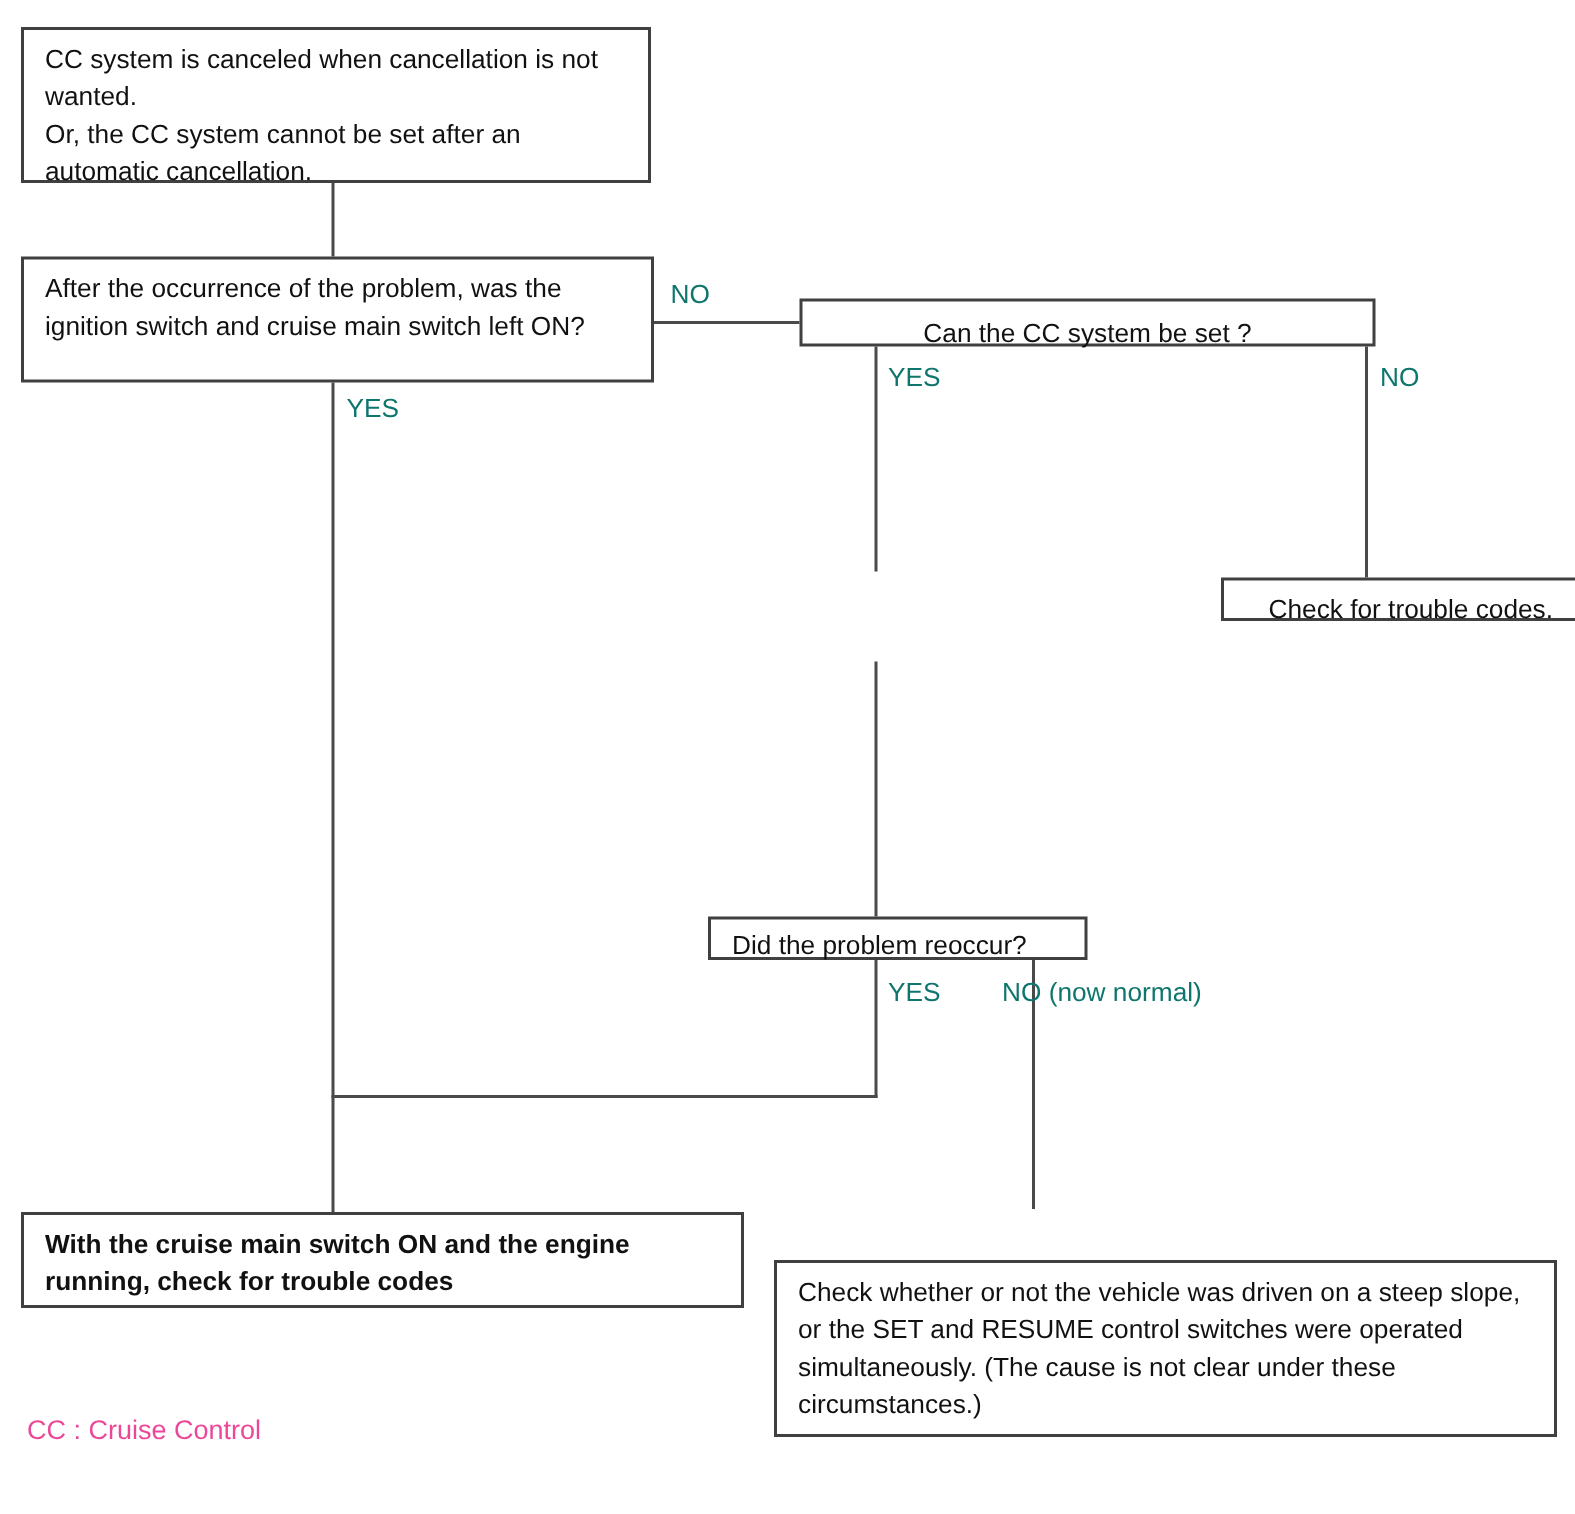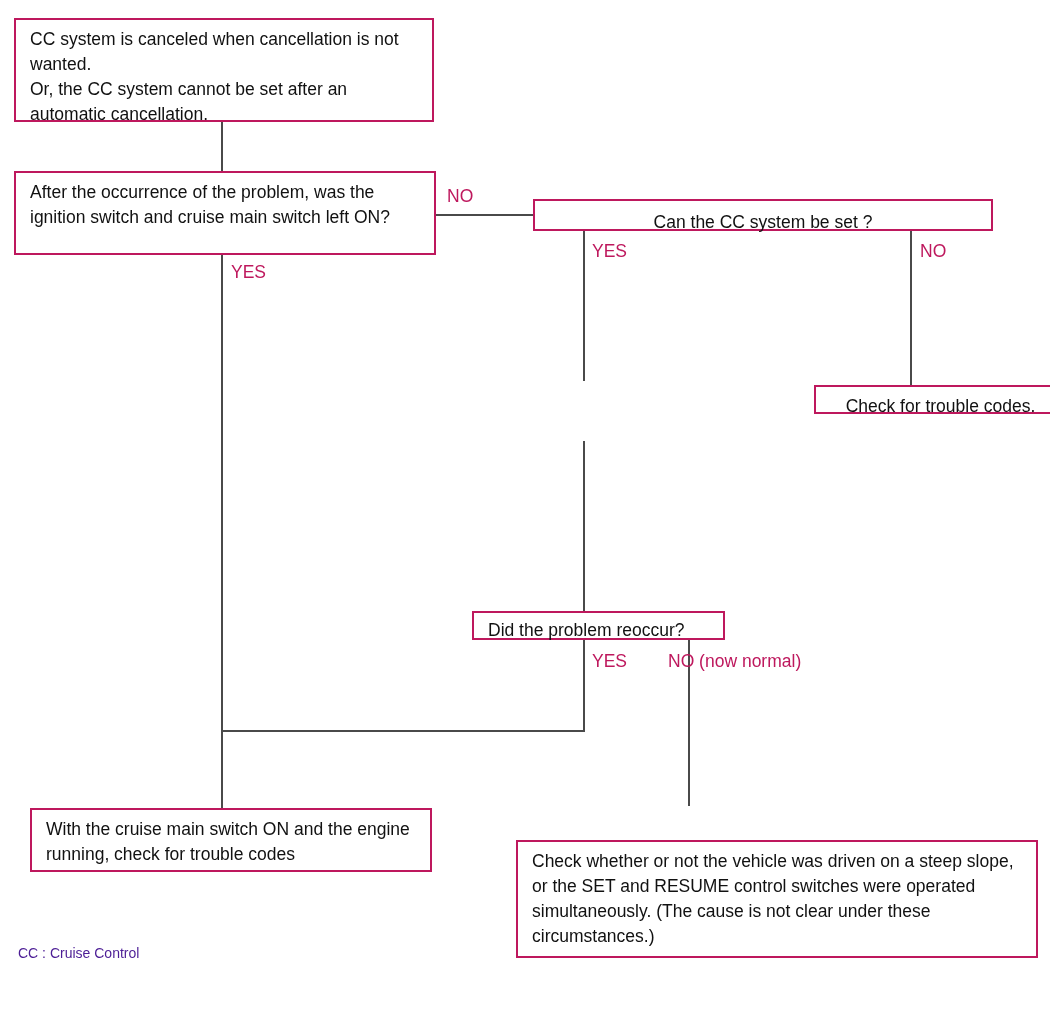--- a/index.html
+++ b/index.html
@@ -14,21 +14,21 @@
   #canvas {
     position: relative;
     width: 1050px;
     height: 1009px;
     background: #ffffff;
     overflow: hidden;
   }
   .node {
     position: absolute;
     box-sizing: border-box;
-    border: 2px solid #be185d;
+    border: 2px solid #404040;
     background: #ffffff;
     color: #111111;
     font-size: 17.5px;
     line-height: 25px;
     padding: 7px 12px 7px 14px;
     white-space: pre-line;
   }
   .node.center {
     text-align: center;
     padding-left: 12px;
@@ -36,49 +36,49 @@
   .edge {
     position: absolute;
     background: #4a4a4a;
   }
   .edge.v { width: 2px; }
   .edge.h { height: 2px; }
   .edge-label {
     position: absolute;
     font-size: 17.5px;
     line-height: 20px;
-    color: #be185d;
+    color: #0f766e;
     white-space: nowrap;
   }
   .legend {
     position: absolute;
-    font-size: 14px;
+    font-size: 18px;
     line-height: 27px;
-    color: #4c1d95;
+    color: #ec4899;
     white-space: nowrap;
   }
 </style>
 </head>
 <body>
 
 <div id="canvas">
 
   <div class="node" style="left:14px; top:18px; width:420px; height:104px;">CC system is canceled when cancellation is not wanted.
 Or, the CC system cannot be set after an automatic cancellation.</div>
 
   <div class="node" style="left:14px; top:171px; width:422px; height:84px;">After the occurrence of the problem, was the ignition switch and cruise main switch left ON?</div>
 
-  <div class="node center" style="left:533px; top:199px; width:460px; height:32px; line-height:28px;">Can the CC system be set ?</div>
+  <div class="node center" style="left:533px; top:199px; width:384px; height:32px; line-height:28px;">Can the CC system be set ?</div>
 
 
   <div class="node center" style="left:785px; top:385px; width:253px; height:29px; line-height:25px;margin-left:29px;">Check for trouble codes.</div>
 
   <div class="node" style="left:472px; top:611px; width:253px; height:29px; line-height:25px; padding-top:5px;">Did the problem reoccur?</div>
 
-  <div class="node" style="left:30px; top:808px; width:402px; height:64px;">With the cruise main switch ON and the engine running, check for trouble codes</div>
+  <div class="node" style="left:14px; top:808px; width:482px; height:64px;font-weight:bold;">With the cruise main switch ON and the engine running, check for trouble codes</div>
 
   <div class="node" style="left:516px; top:806px; width:522px; height:118px;margin-top:34px;">Check whether or not the vehicle was driven on a steep slope, or the SET and RESUME control switches were operated simultaneously. (The cause is not clear under these circumstances.)</div>
 
   <div class="edge v" style="left:221px; top:122px; height:49px;"></div>
 
   <div class="edge h" style="left:436px; top:214px; width:97px;"></div>
 
   <div class="edge v" style="left:221px; top:255px; height:553px;"></div>
 
   <div class="edge v" style="left:583px; top:231px; height:150px;"></div>

